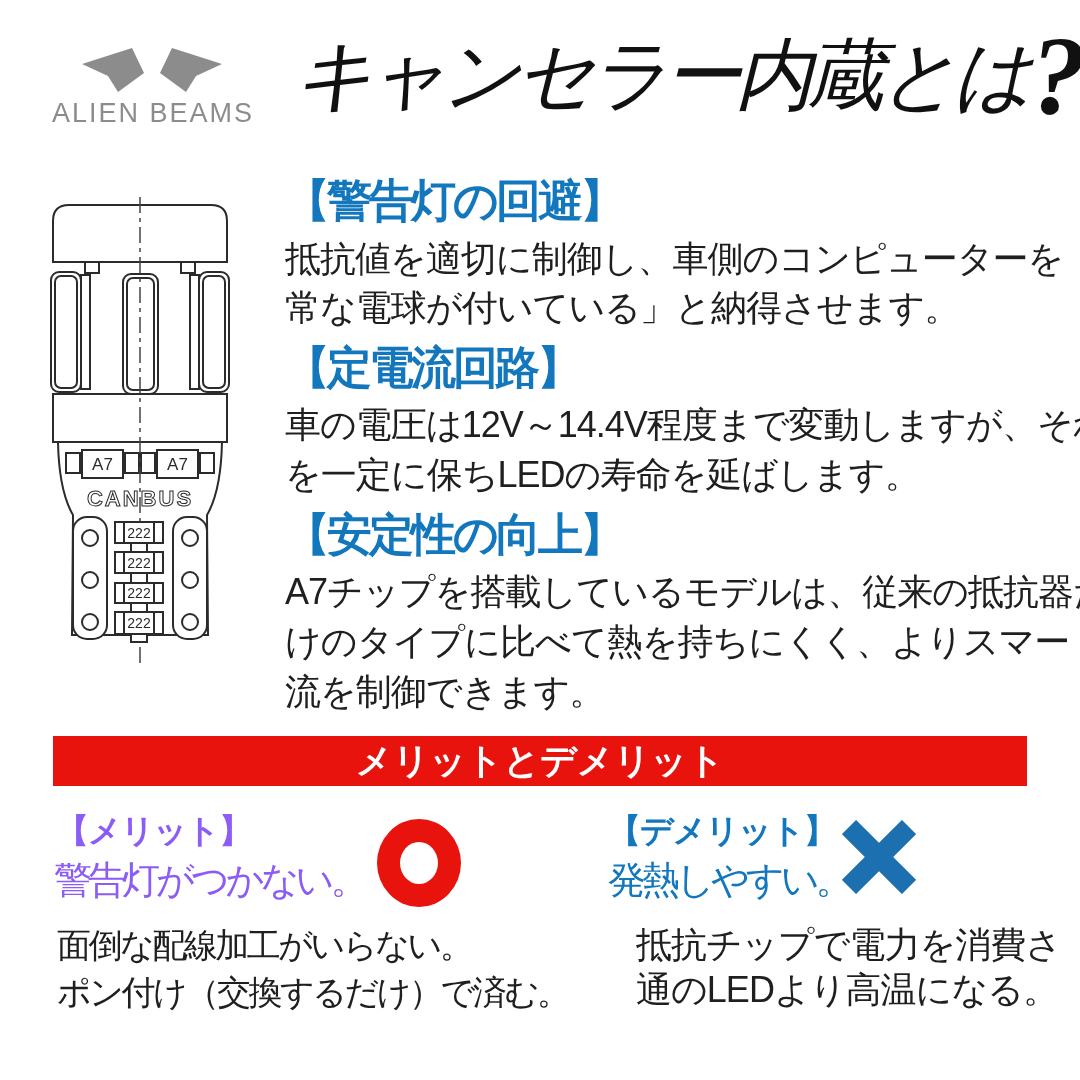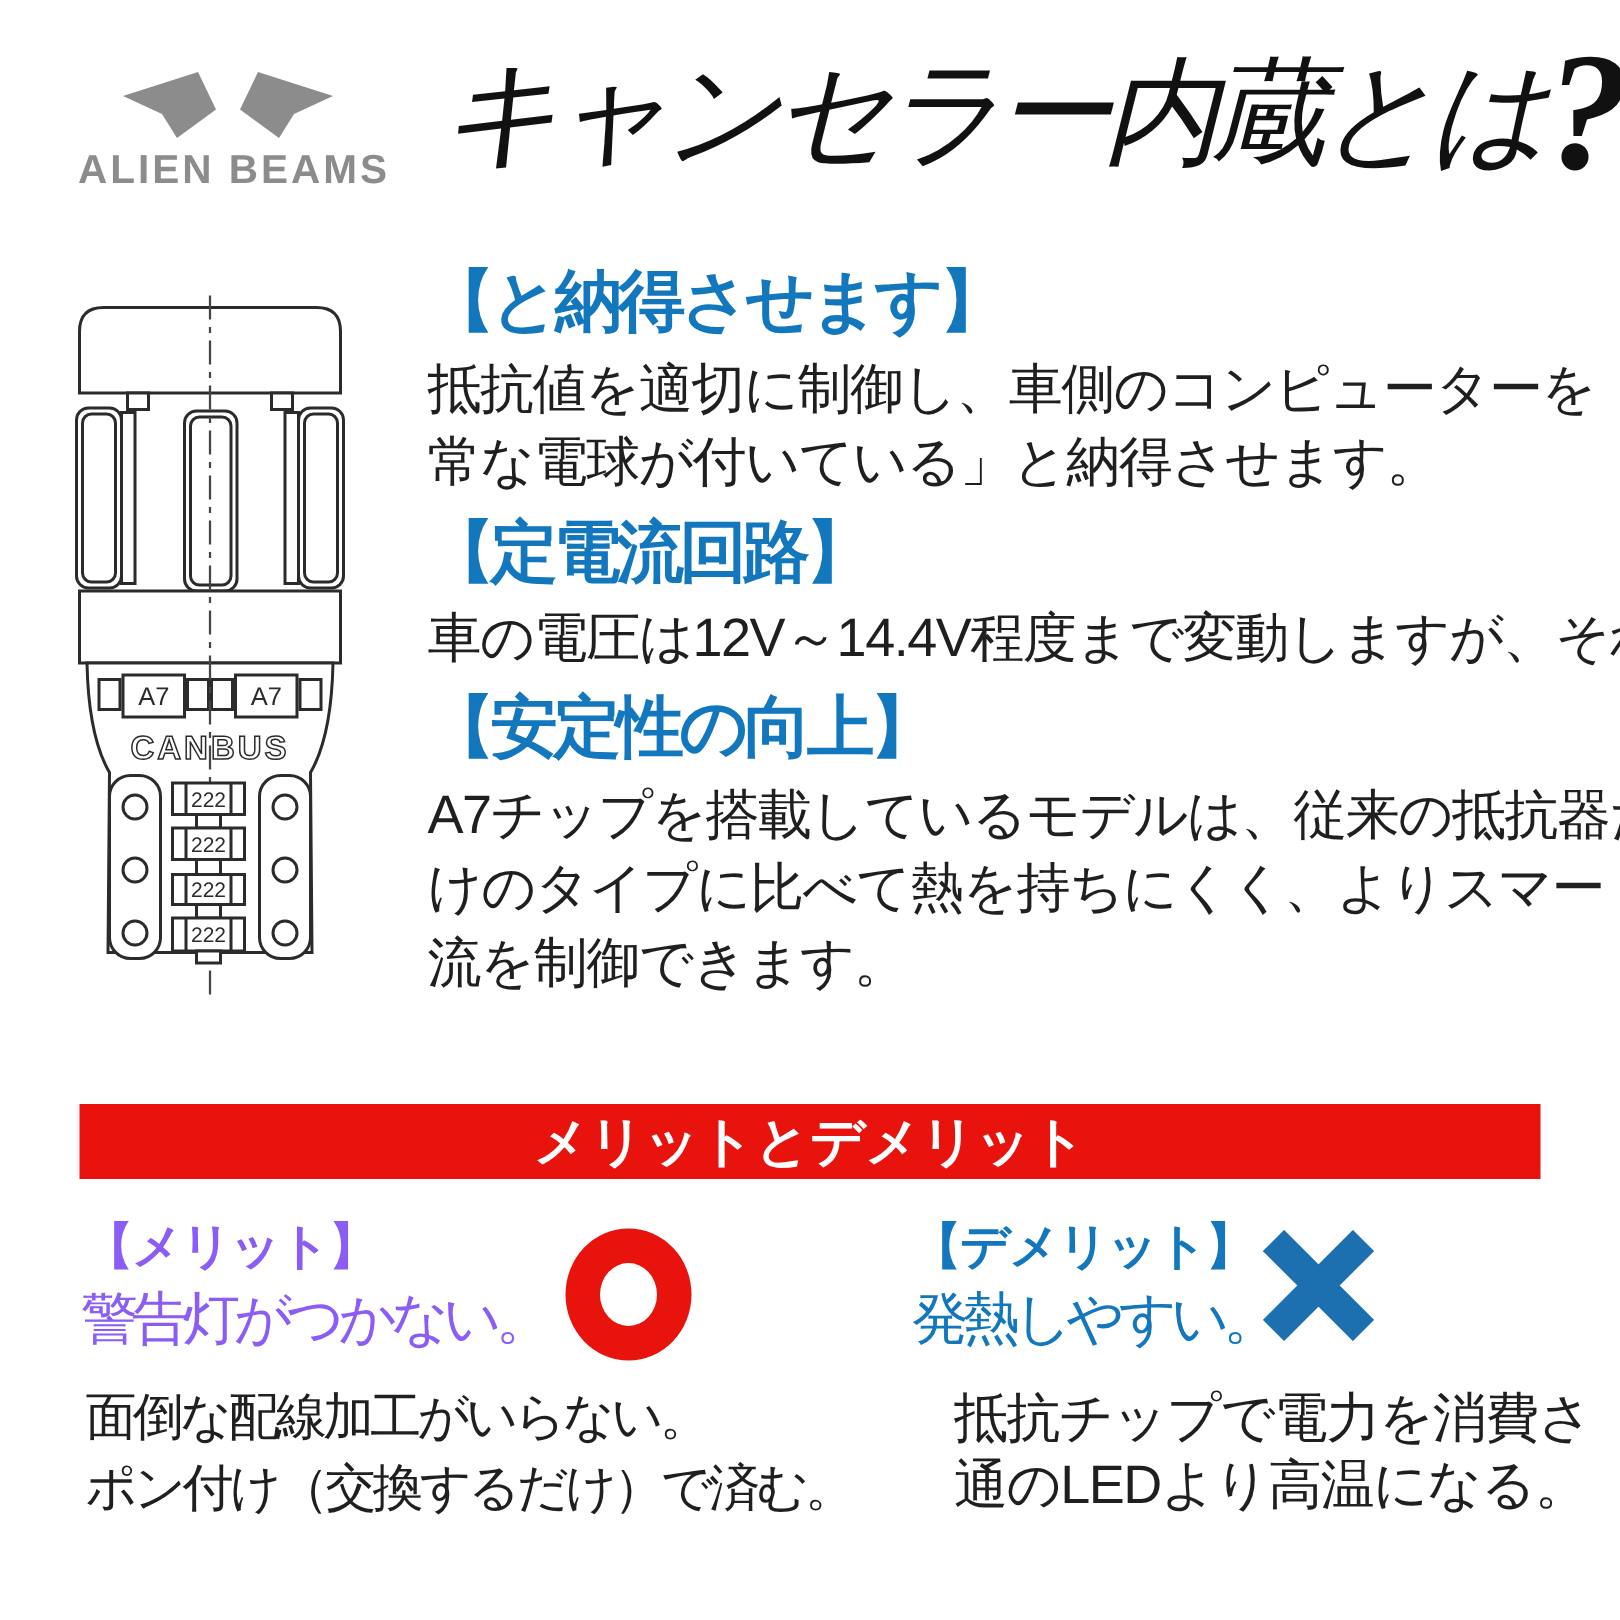--- a/index.html
+++ b/index.html
@@ -6,21 +6,21 @@
   .stage{
     position:relative;width:1080px;height:1080px;background:#ffffff;overflow:hidden;
     font-family:"Liberation Sans","DejaVu Sans",sans-serif;color:#1f1f1f;
   }
   .abs{position:absolute;}
 
   
   .logo{left:52px;top:48px;width:200px;text-align:center;}
   .logo svg{display:block;margin:0 auto;}
   .logo-text{
-    margin-top:2px;font-size:27px;font-weight:bold;letter-spacing:2px;
+    margin-top:2px;font-size:27px;font-weight:normal;letter-spacing:2px;
     color:#8c8c8c;white-space:nowrap;
   }
 
   
   .title{
     left:294px;top:14px;display:flex;align-items:flex-end;white-space:nowrap;
     font-family:"Liberation Serif","DejaVu Serif",serif;
   }
   .title-main{font-size:78px;font-style:italic;letter-spacing:-6px;line-height:1.55;color:#111;}
   .title-mark{font-size:112px;font-weight:bold;font-style:italic;line-height:1.1;color:#111;margin-left:4px;}
@@ -152,27 +152,28 @@
     <text x="132.5" y="275" font-size="17" text-anchor="middle" fill="#2b2b2b">A7</text>
     <text x="95" y="311" font-size="22" font-weight="bold" text-anchor="middle" letter-spacing="2" fill="#ffffff" stroke="#2b2b2b" stroke-width="1">CANBUS</text>
     <text x="94" y="343" font-size="14" text-anchor="middle" fill="#2b2b2b">222</text>
     <text x="94" y="373" font-size="14" text-anchor="middle" fill="#2b2b2b">222</text>
     <text x="94" y="403" font-size="14" text-anchor="middle" fill="#2b2b2b">222</text>
     <text x="94" y="433" font-size="14" text-anchor="middle" fill="#2b2b2b">222</text>
   </svg>
 
   <div class="abs features">
     <div class="feature">
-      <div class="feature-heading">【と納得させます】</div>
+      <div class="feature-heading">【警告灯の回避】</div>
       <div class="feature-line">抵抗値を適切に制御し、車側のコンピューターを「正</div>
       <div class="feature-line">常な電球が付いている」と納得させます。</div>
     </div>
     <div class="feature">
       <div class="feature-heading">【定電流回路】</div>
       <div class="feature-line">車の電圧は12V～14.4V程度まで変動しますが、それ</div>
+      <div class="feature-line">を一定に保ちLEDの寿命を延ばします。</div>
     </div>
     <div class="feature">
       <div class="feature-heading">【安定性の向上】</div>
       <div class="feature-line">A7チップを搭載しているモデルは、従来の抵抗器だ</div>
       <div class="feature-line">けのタイプに比べて熱を持ちにくく、よりスマートに電</div>
       <div class="feature-line">流を制御できます。</div>
     </div>
   </div>
 
   <div class="abs banner">

